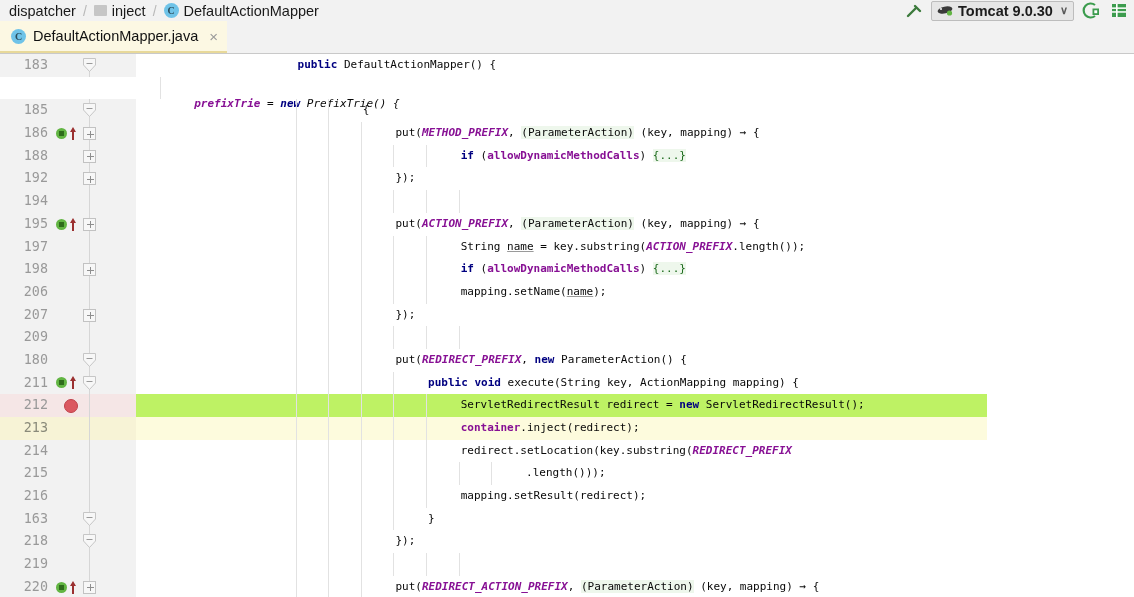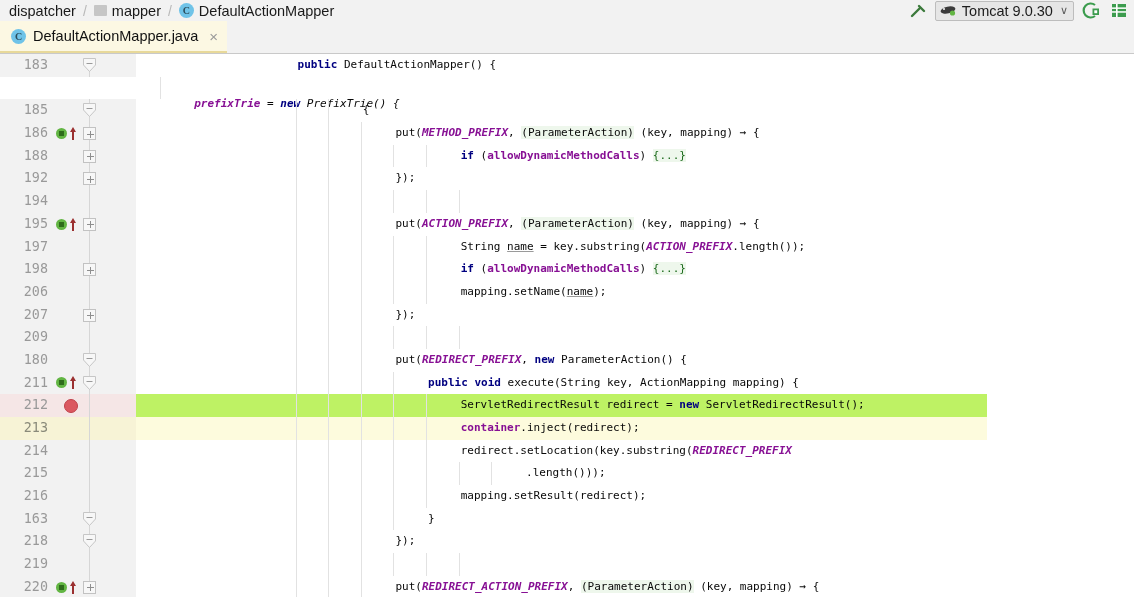--- a/index.html
+++ b/index.html
@@ -39,21 +39,21 @@
   
   .toolbar-right {
     position:absolute; right:0; top:0; height:21px;
     display:flex; align-items:center; gap:6px; padding-right:4px;
   }
   .tb-icon { width:22px;height:20px;display:flex;align-items:center;justify-content:center; }
   .runcfg {
     display:flex;align-items:center;gap:4px;
     height:20px; padding:0 5px 0 4px;
     background:#e6e6e6; border:1px solid #bdbdbd; border-radius:2px;
-    font-size:14.5px; color:#1c1c1c;
+    font-size:14.5px; color:#1c1c1c;font-weight:bold;
   }
   .runcfg-caret { color:#5a5a5a; font-size:11px; margin-left:3px; }
 
   
   .tabs-bar {
     position:absolute; left:0; top:21px; width:1134px; height:33px;
     background:#f2f2f2;
     border-bottom:1px solid #c9c9c9;
   }
   .tab {
@@ -170,21 +170,21 @@
 
 <div id="app">
 
   <div class="breadcrumb-bar">
     <div class="crumb">
       <span class="crumb-label">dispatcher</span>
     </div>
     <span class="crumb-sep">/</span>
     <div class="crumb">
       <span class="ico-pkg"></span>
-      <span class="crumb-label">mapper</span>
+      <span class="crumb-label">inject</span>
     </div>
     <span class="crumb-sep">/</span>
     <div class="crumb">
       <span class="ico-class">C</span>
       <span class="crumb-label">DefaultActionMapper</span>
     </div>
   </div>
 
   <div class="toolbar-right">
     <span class="tb-icon">

